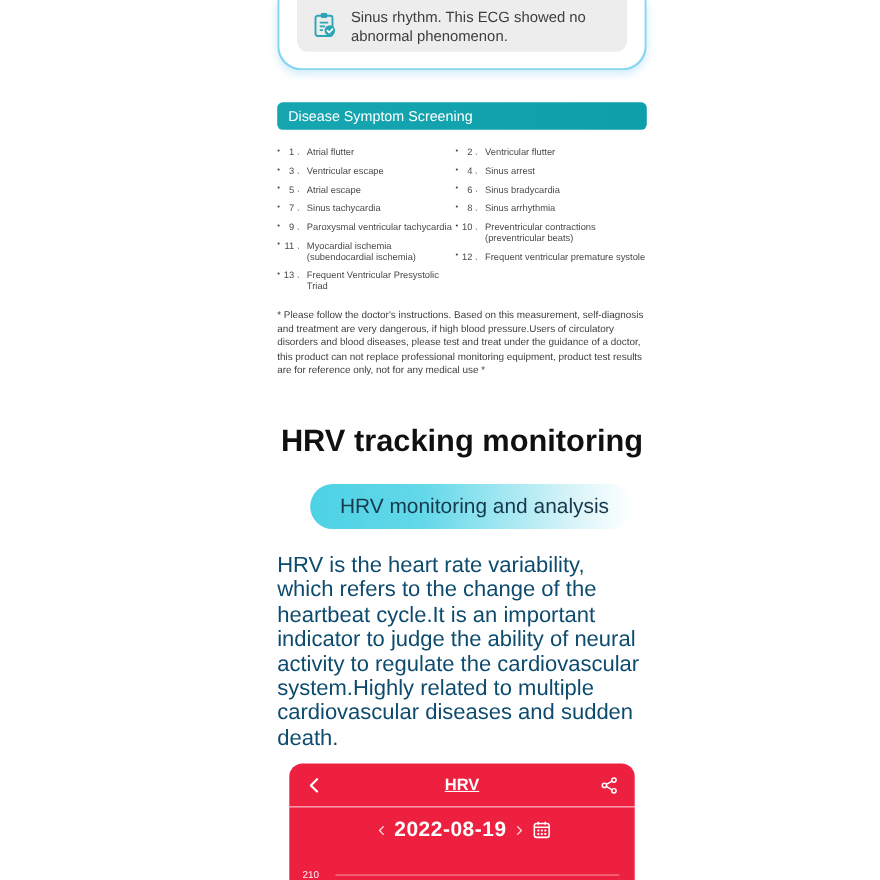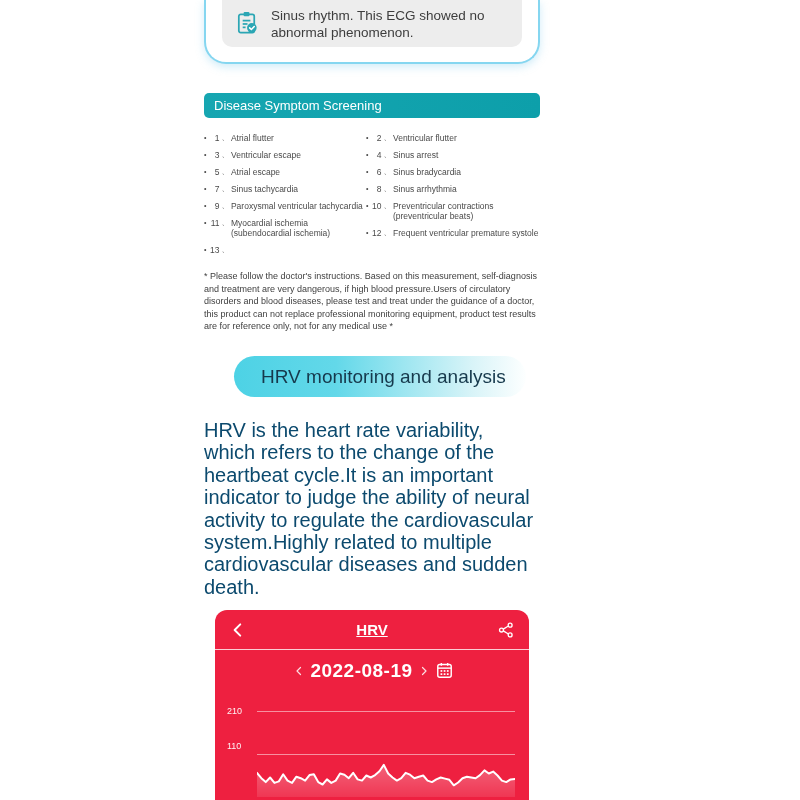--- a/index.html
+++ b/index.html
@@ -1,17 +1,17 @@
 <!DOCTYPE html>
 <html><head>
 <meta charset="utf-8">
 <style>
   html,body{margin:0;padding:0;}
   .page{width:744px;height:800px;background:#ffffff;overflow:hidden;
-        font-family:"Liberation Sans",sans-serif;}
+        font-family:"Liberation Sans",sans-serif;margin-left:48px;}
   .content{width:336px;margin:0 auto;}
 
   
   .ecg-card{border:2px solid #85d6f0;border-top:none;border-radius:0 0 22px 22px;
             height:62px;background:#fff;box-shadow:0 3px 8px rgba(120,200,235,.35);}
   .ecg-inner{margin:0 16px;height:47px;background:#ededed;border-radius:0 0 10px 10px;
              display:flex;align-items:center;gap:10px;padding-left:12px;box-sizing:border-box;}
   .ecg-icon{width:27px;height:27px;flex:0 0 auto;}
   .ecg-text{font-size:13.5px;color:#3d3d3d;line-height:17px;width:250px;}
 
@@ -131,20 +131,23 @@
             <span class="sep">、</span>
             <span class="stext">
               <span>Myocardial ischemia</span>
               <span class="stext2">(subendocardial ischemia)</span>
             </span>
           </div>
           <div class="sym-item">
             <span class="bullet">•</span>
             <span class="num">13</span>
             <span class="sep">、</span>
+            <span class="stext">
+              <span>Frequent Ventricular Presystolic Triad</span>
+            </span>
           </div>
         </div>
       <div id="right-col">
           <div class="sym-item">
             <span class="bullet">•</span>
             <span class="num">2</span>
             <span class="sep">、</span>
             <span class="stext">
               <span>Ventricular flutter</span>
             </span>
@@ -188,20 +191,21 @@
             <span class="sep">、</span>
             <span class="stext">
               <span>Frequent ventricular premature systole</span>
             </span>
           </div>
         </div>
     </div>
 
     <div class="disclaimer">* Please follow the doctor's instructions. Based on this measurement, self-diagnosis and treatment are very dangerous, if high blood pressure.Users of circulatory disorders and blood diseases, please test and treat under the guidance of a doctor, this product can not replace professional monitoring equipment, product test results are for reference only, not for any medical use *</div>
 
+    <h1 class="hrv-title">HRV tracking monitoring</h1>
 
     <div class="pill">HRV monitoring and analysis</div>
 
     <div class="hrv-desc">HRV is the heart rate variability, which refers to the change of the heartbeat cycle.It is an important indicator to judge the ability of neural activity to regulate the cardiovascular system.Highly related to multiple cardiovascular diseases and sudden death.</div>
 
     <div class="app-card">
       <div class="app-header">
         <div class="icon-btn">
           <svg viewBox="0 0 24 24" fill="none" stroke="#fff" stroke-width="2.6" stroke-linecap="round" stroke-linejoin="round">
             <polyline points="15,4.5 7.5,12 15,19.5"></polyline>

